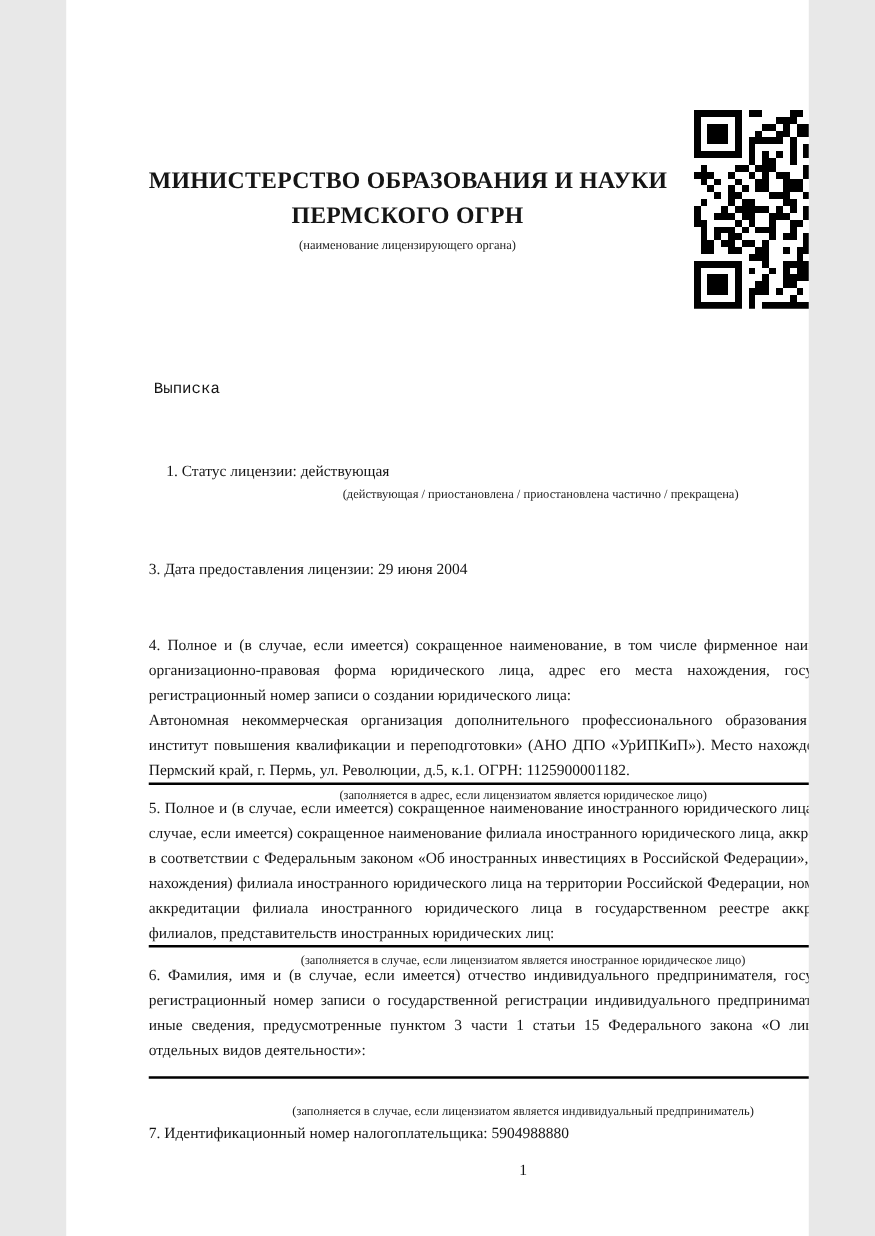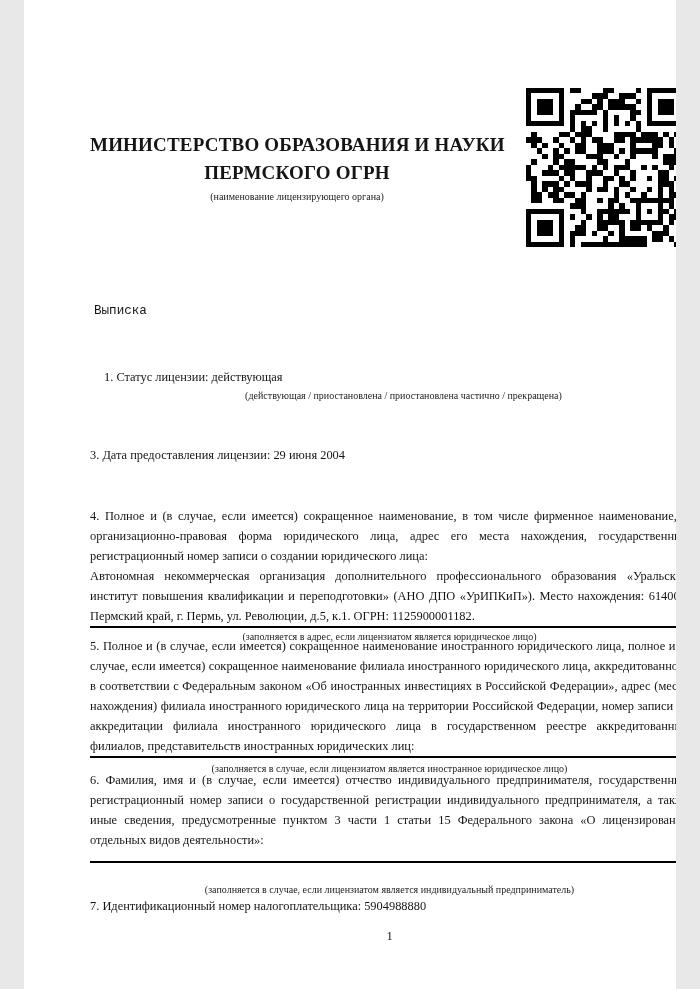--- a/index.html
+++ b/index.html
@@ -1,18 +1,18 @@
 <!DOCTYPE html>
 <html lang="ru"><head>
 <meta charset="utf-8">
 <style>
   html, body { margin: 0; padding: 0; background: #e8e8e8; }
   .page {
     position: relative;
-    width: 652px;
+    width: 594px;
     height: 989px;
     margin: 0 auto;
     background: #ffffff;
     font-family: "Liberation Serif", "DejaVu Serif", serif;
     color: #151515;
     overflow: hidden;
   }
   
   .org-header {
     position: absolute;

